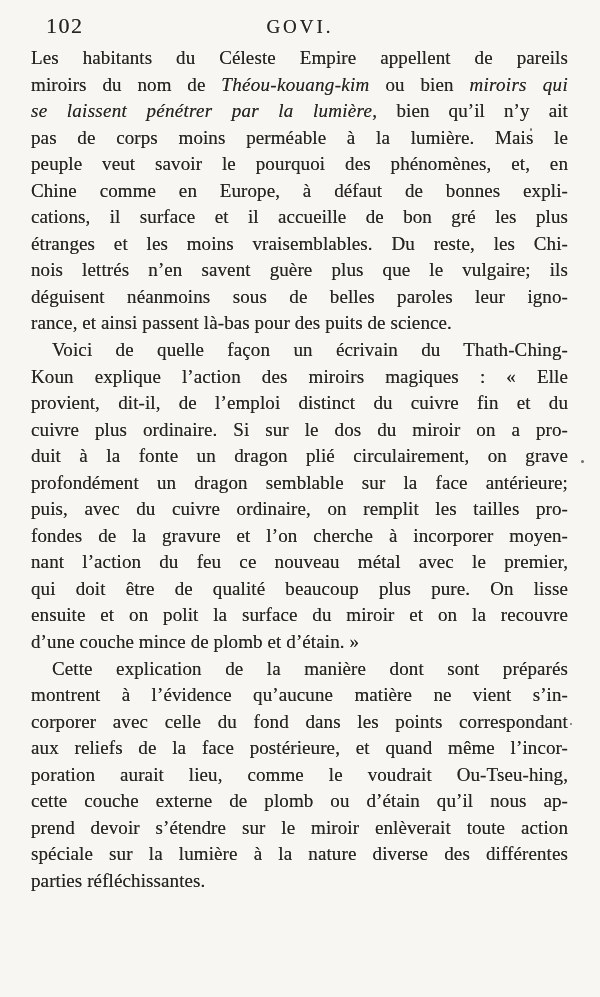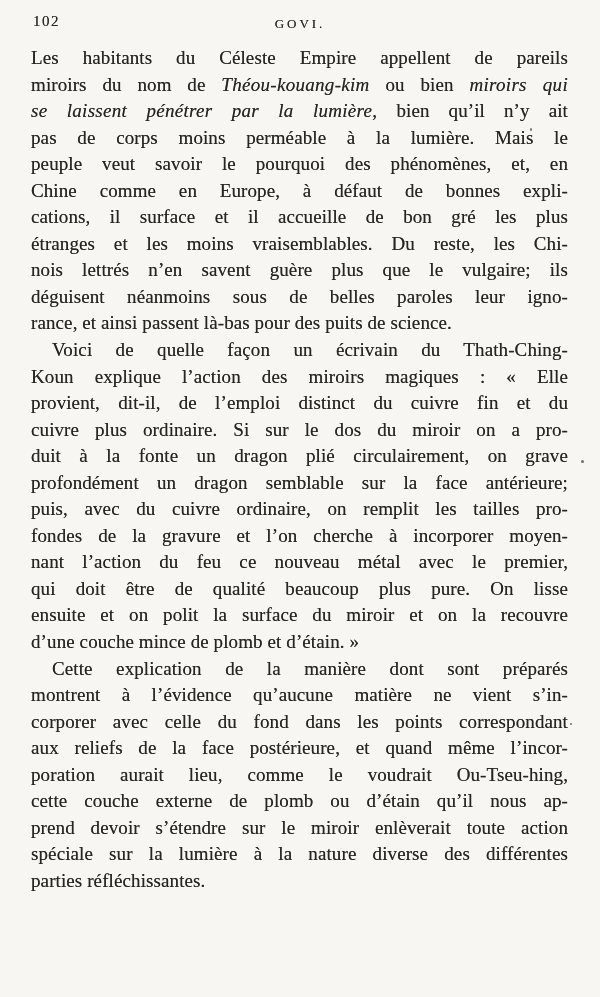--- a/index.html
+++ b/index.html
@@ -18,33 +18,33 @@
   }
   .running-header {
     position: absolute;
     top: 12px;
     left: 33px;
     right: 33px;
     height: 24px;
   }
   .page-number {
     position: absolute;
-    left: 0;
+    left: 13px;
     top: 1px;
-    font-size: 15px;
+    font-size: 22px;
     letter-spacing: 1.5px;
     text-shadow: 0 0 0.5px rgba(38,37,34,0.6);
   }
   .running-title {
     position: absolute;
     left: 0;
     right: 0;
     top: 4px;
     text-align: center;
-    font-size: 13px;
+    font-size: 19px;
     letter-spacing: 3px;
     text-shadow: 0 0 0.5px rgba(38,37,34,0.6);
   }
   .text-block {
     position: absolute;
     left: 31px;
     top: 45px;
     width: 537px;
   }
   .line {

